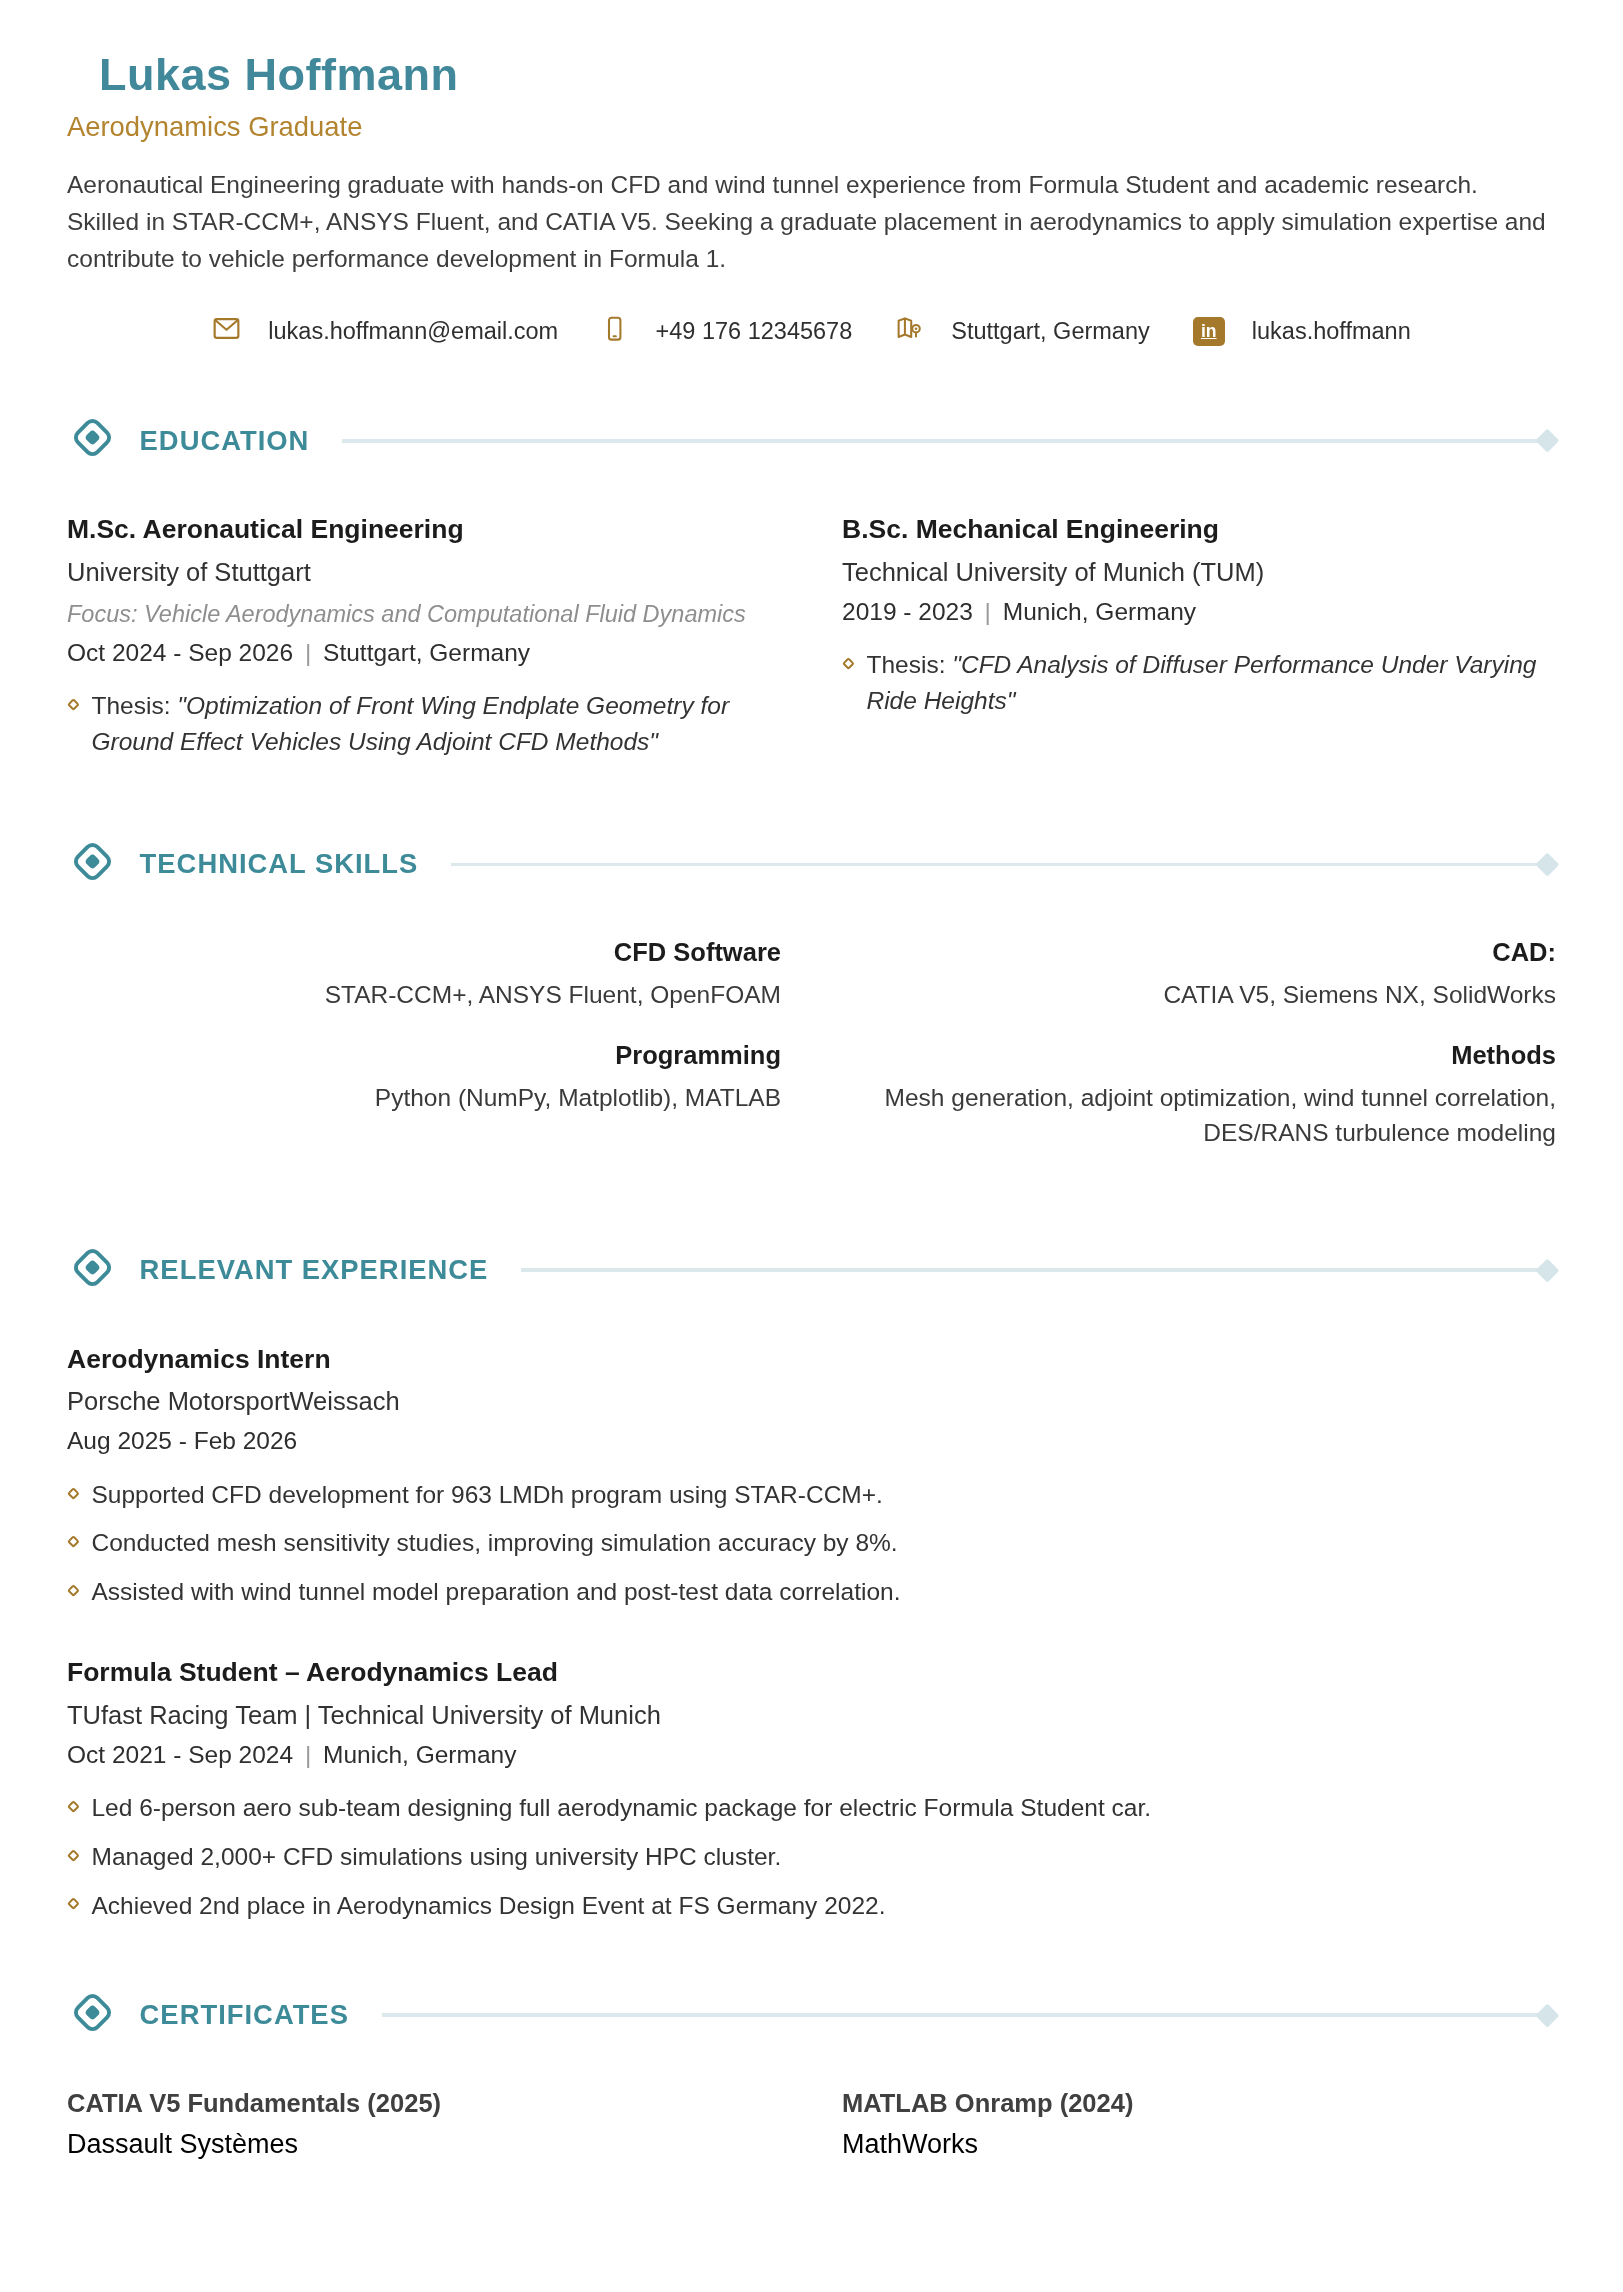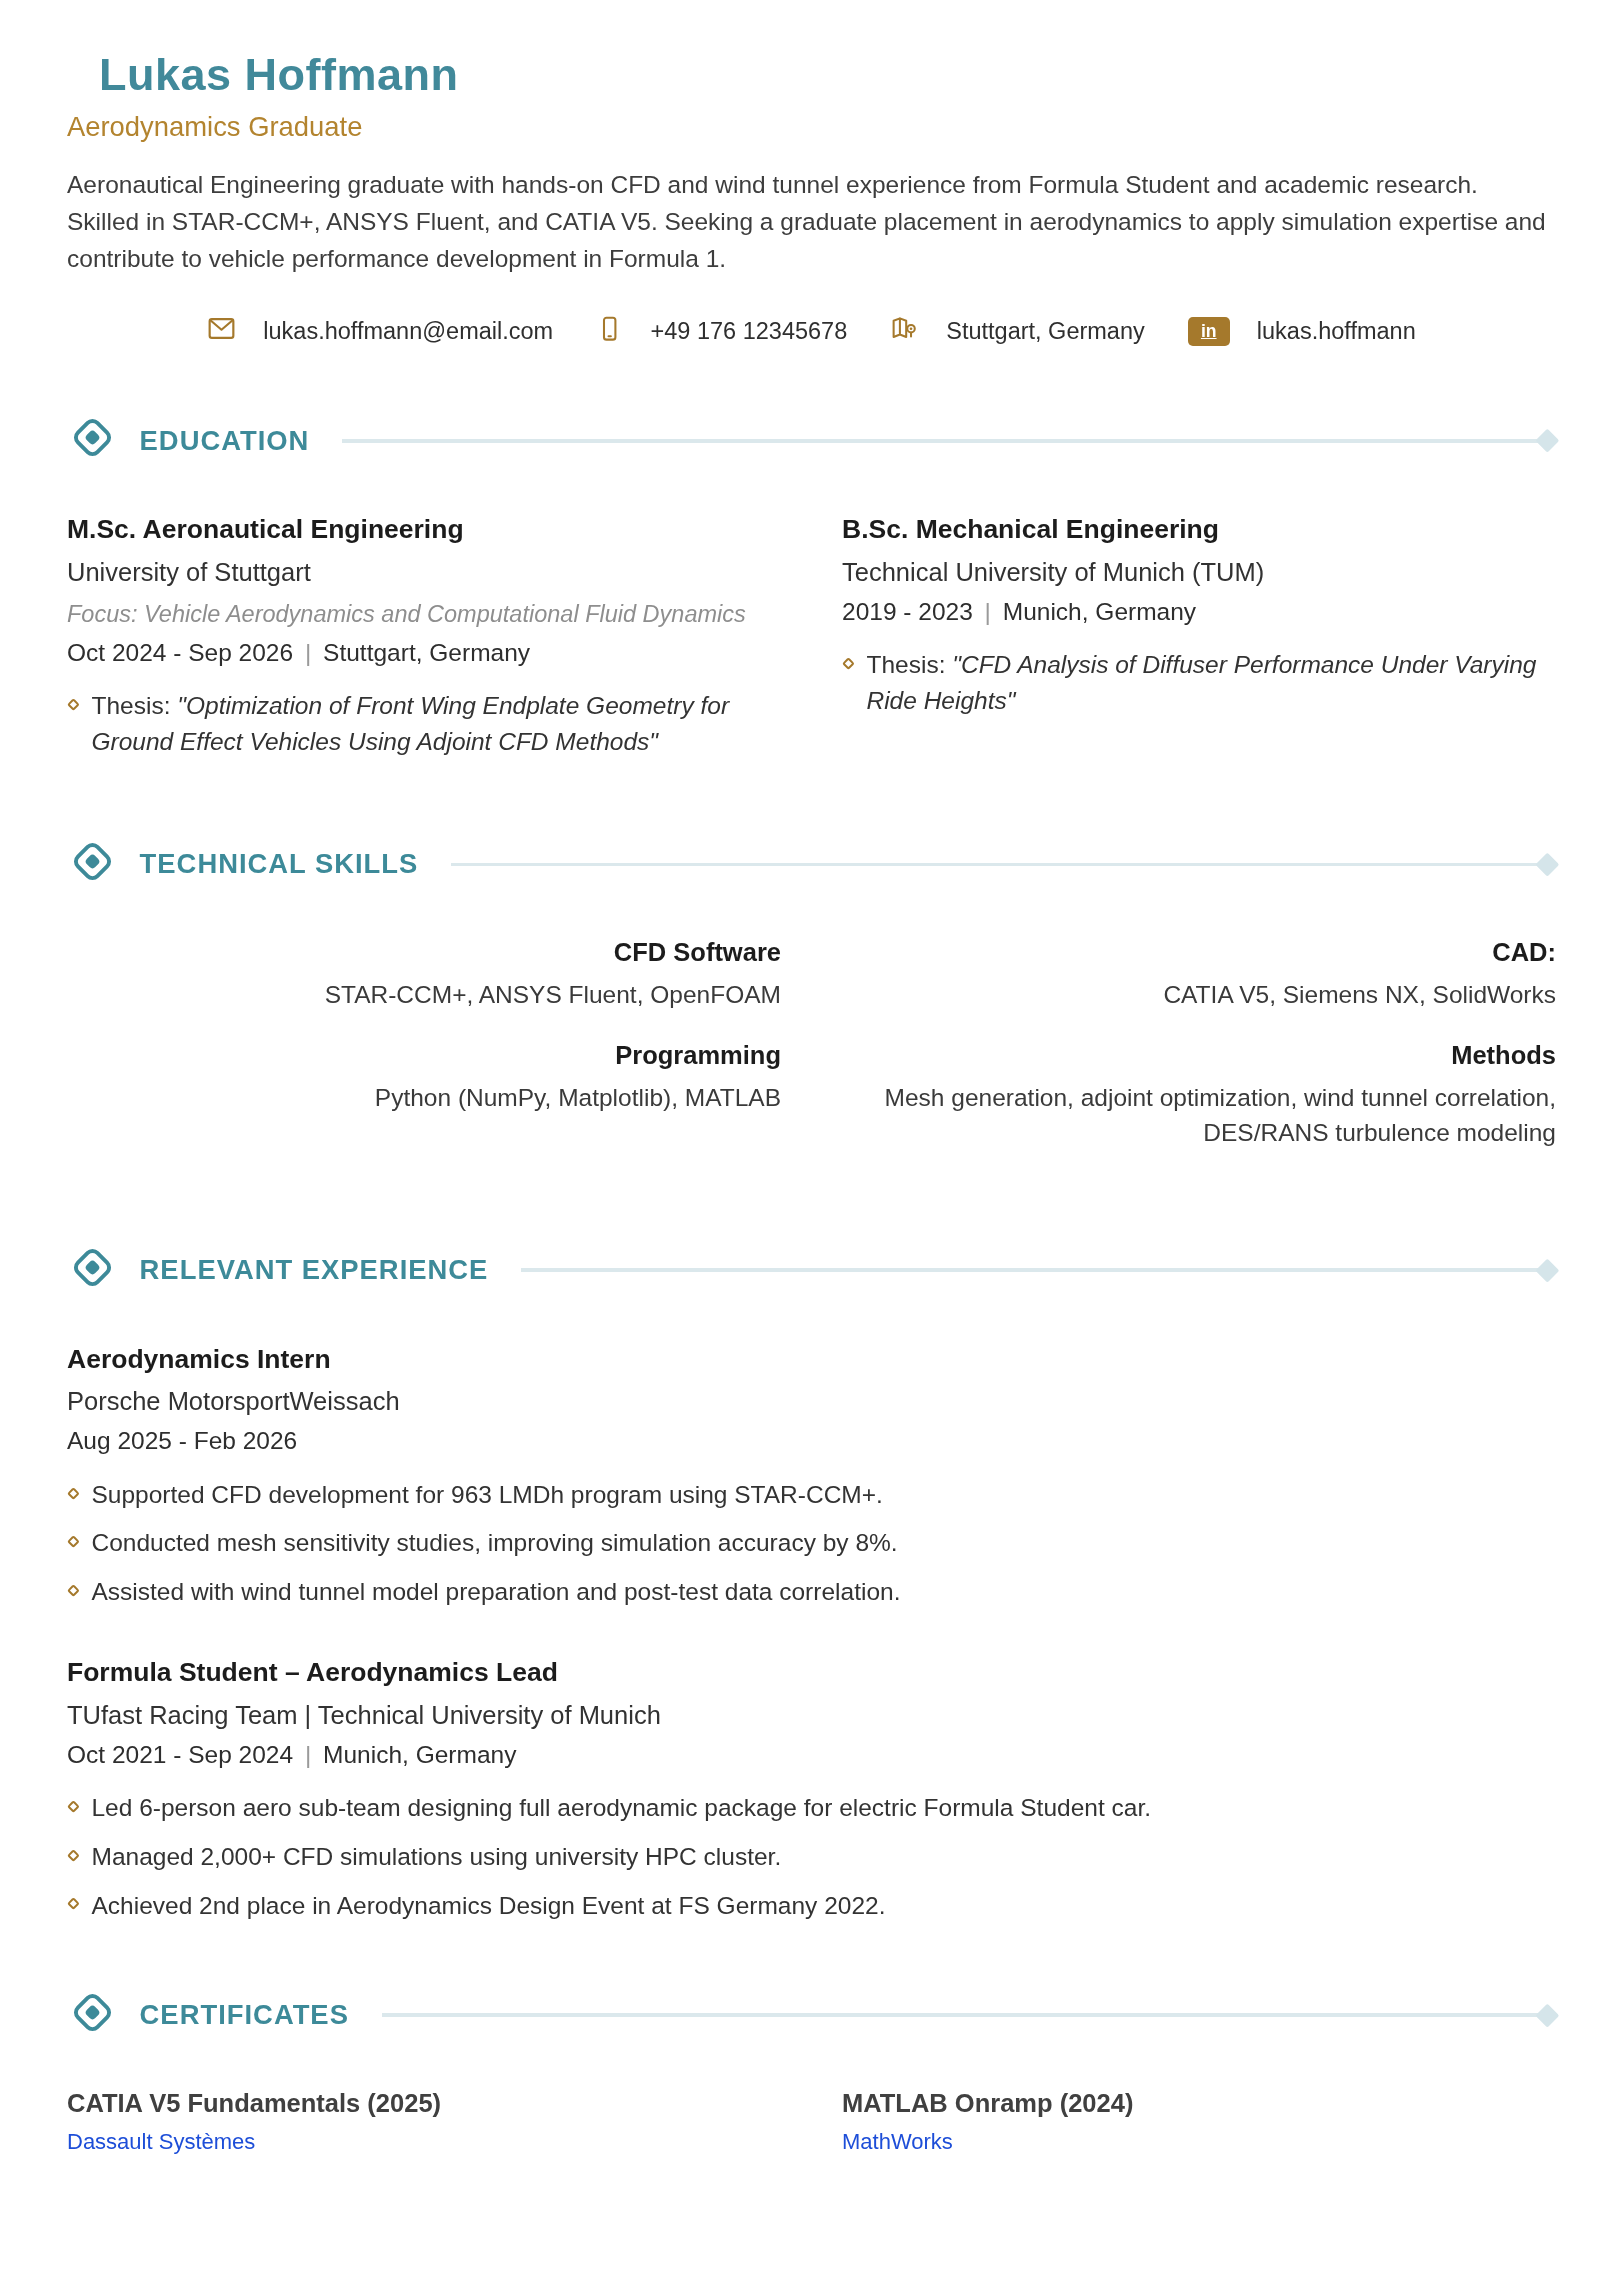--- a/index.html
+++ b/index.html
@@ -47,21 +47,21 @@
     gap: 43px;
     font-size: 23.5px;
     color: #2f2f2f;
   }
   .contact-item {
     display: flex;
     align-items: center;
     gap: 27px;
   }
   .linkedin-badge {
-    width: 42px; height: 29px;
+    width: 32px; height: 29px;
     background: #a5792c;
     border-radius: 4.9px;
     color: #ffffff;
     font-weight: 700;
     font-size: 17.6px;
     display: flex;
     align-items: center;
     justify-content: center;
     line-height: 1;
     text-decoration: underline;
@@ -174,22 +174,22 @@
   .exp-item + .exp-item { margin-top: 47px; }
 
   
   .cert-name {
     font-size: 25.5px;
     font-weight: 700;
     color: #404040;
     margin-bottom: 11.8px;
   }
   .cert-issuer {
-    font-size: 22px;
-    color: #1d4ed8;
+    font-size: 27px;
+    color: #000000;
   }
 </style>
 </head>
 <body>
 
 <div class="page">
 
   <header>
     <h1 class="name">Lukas Hoffmann</h1>
     <div class="job-title">Aerodynamics Graduate</div>

